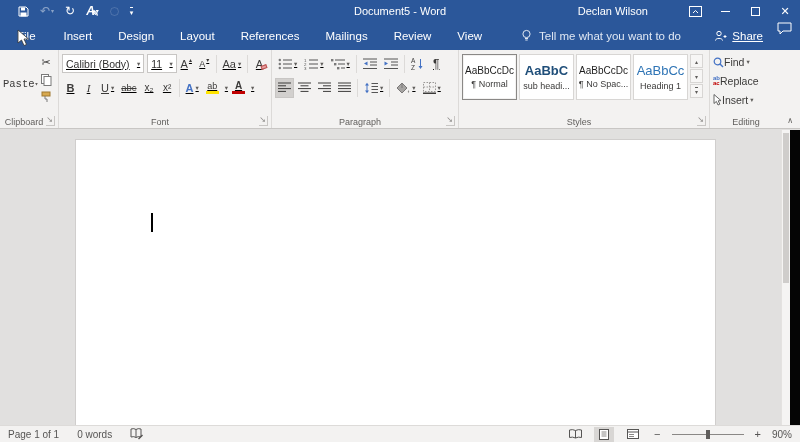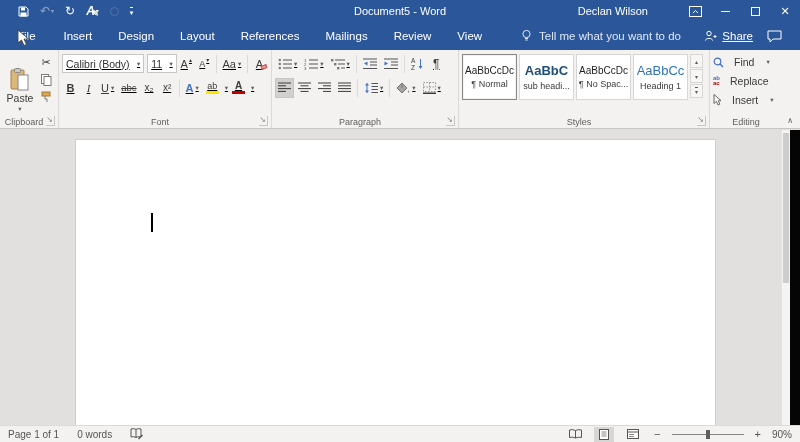--- a/index.html
+++ b/index.html
@@ -24,39 +24,39 @@
   .ico-minimize { width:9px; height:1px; background:#fff; display:block; }
   .ico-maximize { width:9px; height:9px; border:1px solid #fff; display:block; }
   .ribbon-opts svg { display:block; }
 
   
   .tabrow { position:absolute; top:22px; left:0; right:0; height:28px; background:#2b579a; display:flex; align-items:stretch; color:#fff; font-size:11.5px; z-index:4; }
   .tab { display:flex; align-items:center; padding:0 13px; cursor:default; }
   .tab.file { padding:0 15px; margin-left:2px; }
   .tab.active { background:#f3f2f1; color:#2b579a; }
   .tellme { display:flex; align-items:center; gap:7px; margin-left:26px; color:#dfe7f3; }
-  .tabrow-right { margin-left:auto; display:flex; align-items:center; gap:14px; padding-right:18px;text-decoration:underline; }
+  .tabrow-right { margin-left:auto; display:flex; gap:14px; padding-right:8px;text-decoration:underline; }
   .share { display:flex; align-items:center; gap:5px; }
   .cursor-arrow { position:absolute; left:17px; top:7px; z-index:9; }
 
   
   .ribbon { position:absolute; top:50px; left:0; right:0; height:79px; background:#f3f2f1; border-bottom:1px solid #c8c6c4; display:flex; z-index:3; }
   .group { position:relative; border-right:1px solid #dcdad8; padding:3px 3px 15px 3px; }
   .group-label { position:absolute; bottom:1px; left:0; right:10px; text-align:center; font-size:9px; color:#605e5c; white-space:nowrap; }
   .launcher { position:absolute; bottom:2px; right:3px; font-size:8px; color:#8a8886; line-height:1; border:1px solid #c8c6c4; border-top:none; border-left:none; padding:0 1px 1px 0; }
   .rows { display:flex; flex-direction:column; gap:3px;text-decoration:underline; }
   .rrow { display:flex; align-items:center; gap:1px; height:21px; }
   .rbtn { display:flex; align-items:center; justify-content:center; height:20px; min-width:17px; padding:0 2px; font-size:11px; color:#3b3a39; background:transparent; border:1px solid transparent; cursor:default; }
   .rbtn.pressed { background:#d2d0ce; border-color:#c8c6c4; }
   .dd { font-size:6.5px; color:#605e5c; margin-left:2px; }
   .vsep { width:1px; height:18px; background:#dcdad8; margin:0 2px; }
 
   
   .grp-clipboard { width:59px; display:flex; }
-  .paste-btn { display:flex; flex-direction:column; align-items:center; justify-content:flex-end; width:34px; padding-top:1px; font-size:10.5px; color:#3b3a39; }
+  .paste-btn { display:flex; flex-direction:row; align-items:center; justify-content:flex-start; width:34px; padding-top:1px; font-size:10.5px; color:#3b3a39;font-family:Liberation Mono, monospace; }
   .paste-btn .dd { margin:1px 0 0 0; }
   .clip-col { display:flex; flex-direction:column; gap:2px; padding-top:2px; }
   .clip-col .rbtn { height:15px; min-width:18px; font-size:11px; }
 
   
   .grp-font { width:213px; }
   .combo { display:flex; align-items:center; background:#fff; border:1px solid #c8c6c4; height:19px; font-size:10.5px; color:#323130; padding:0 3px; }
   .combo .dd { margin-left:auto; }
   .combo.fname { width:84px; }
   .combo.fsize { width:30px; margin-left:2px; }
@@ -81,21 +81,21 @@
   .pv-sub { font-size:13px; font-weight:bold; color:#1f4e79; }
   .pv-h1 { font-size:13px; color:#2e74b5; }
   .style-name { font-size:9px; color:#3b3a39; margin-top:3px; white-space:nowrap; }
   .styles-scroll { display:flex; flex-direction:column; gap:1px; margin-left:2px; padding-top:1px; }
   .sbtn { width:13px; height:14px; border:1px solid #d8d6d4; background:#f7f6f5; display:flex; align-items:center; justify-content:center; font-size:6px; color:#605e5c; }
   .sbtn.more span { border-top:1px solid #605e5c; padding-top:1px; line-height:1; }
 
   
   .grp-edit { width:72px; border-right:none; }
   .edit-rows { display:flex; flex-direction:column; gap:3px; padding-top:1px; }
-  .edit-item { display:flex; align-items:center; gap:10px; height:16px; font-size:10.5px; color:#3b3a39; }
+  .edit-item { display:flex; align-items:center; gap:0; height:16px; font-size:10.5px; color:#3b3a39; }
   .replace-glyph { display:flex; flex-direction:column; line-height:.9; font-size:6px; color:#4472c4; font-weight:bold; }
   .collapse-ribbon { position:absolute; right:7px; bottom:3px; font-size:8px; color:#605e5c; }
 
   
   .docarea { position:absolute; top:130px; left:0; right:0; bottom:17px; background:#e1e0df; }
   .page { position:absolute; left:75px; top:9px; width:641px; bottom:0; background:#fff; border:1px solid #d0cecd; border-bottom:none; }
   .caret { position:absolute; left:75px; top:73px; width:2px; height:19px; background:#000; animation:blink 1.1s step-end infinite; }
   @keyframes blink { 50% { opacity:0; } }
   .scrollbar { position:absolute; top:0; bottom:0; right:10px; width:9px; background:#f5f4f3; border-left:1px solid #e4e2e0; }
   .scroll-thumb { position:absolute; top:3px; left:1px; width:6px; height:150px; background:#cfcdcb; }

